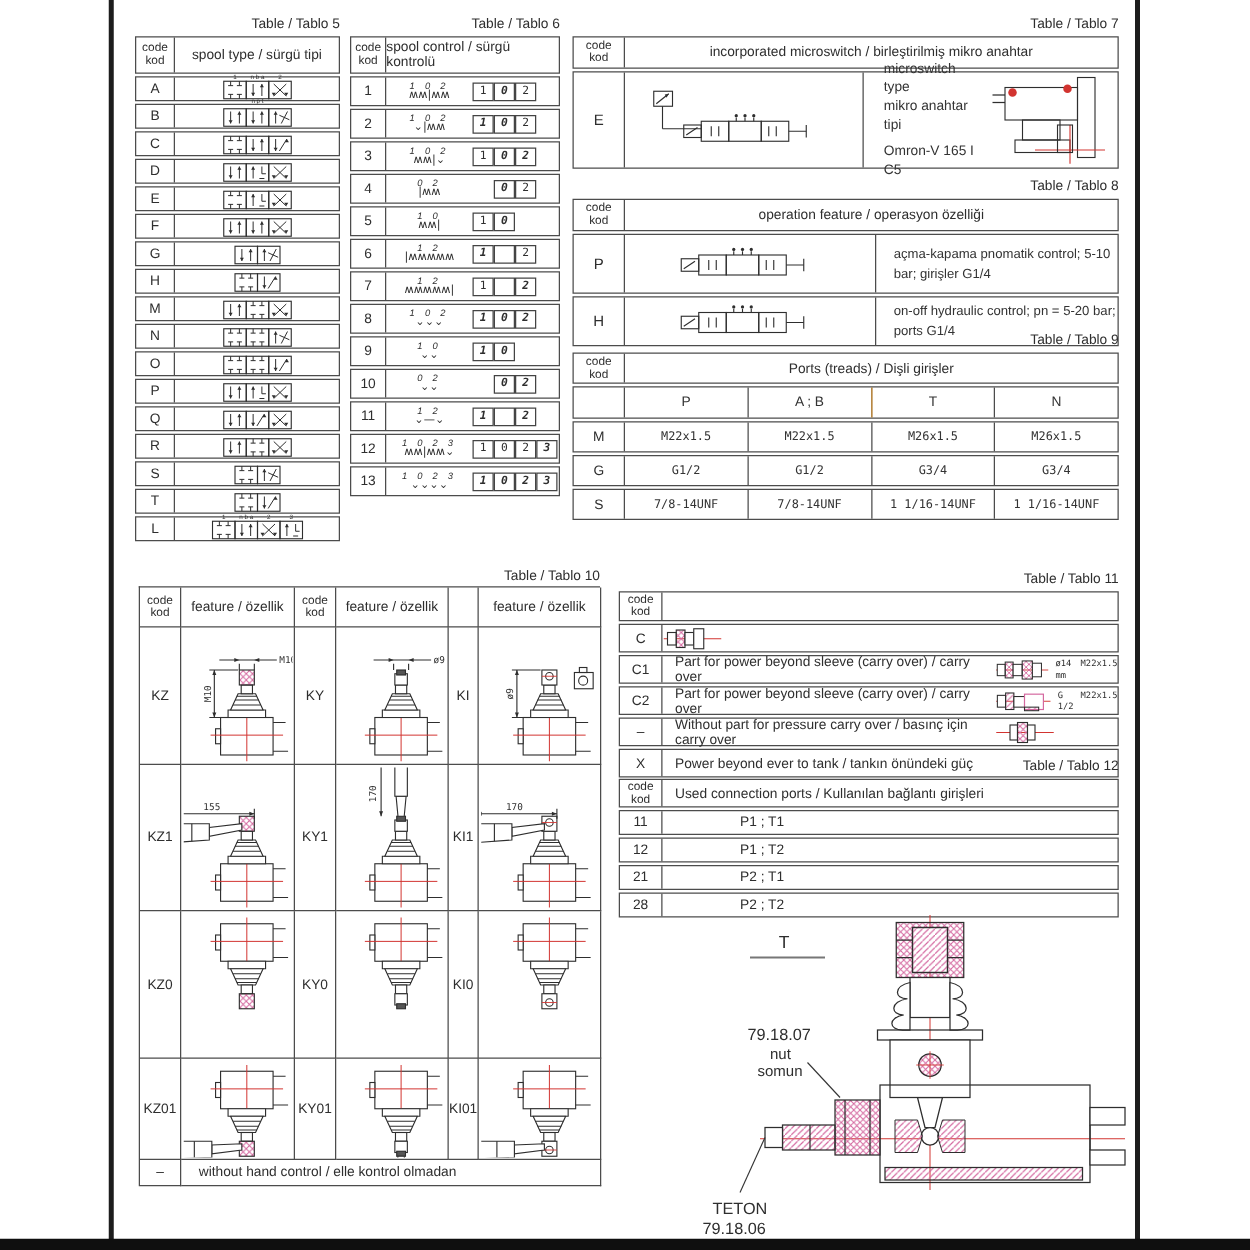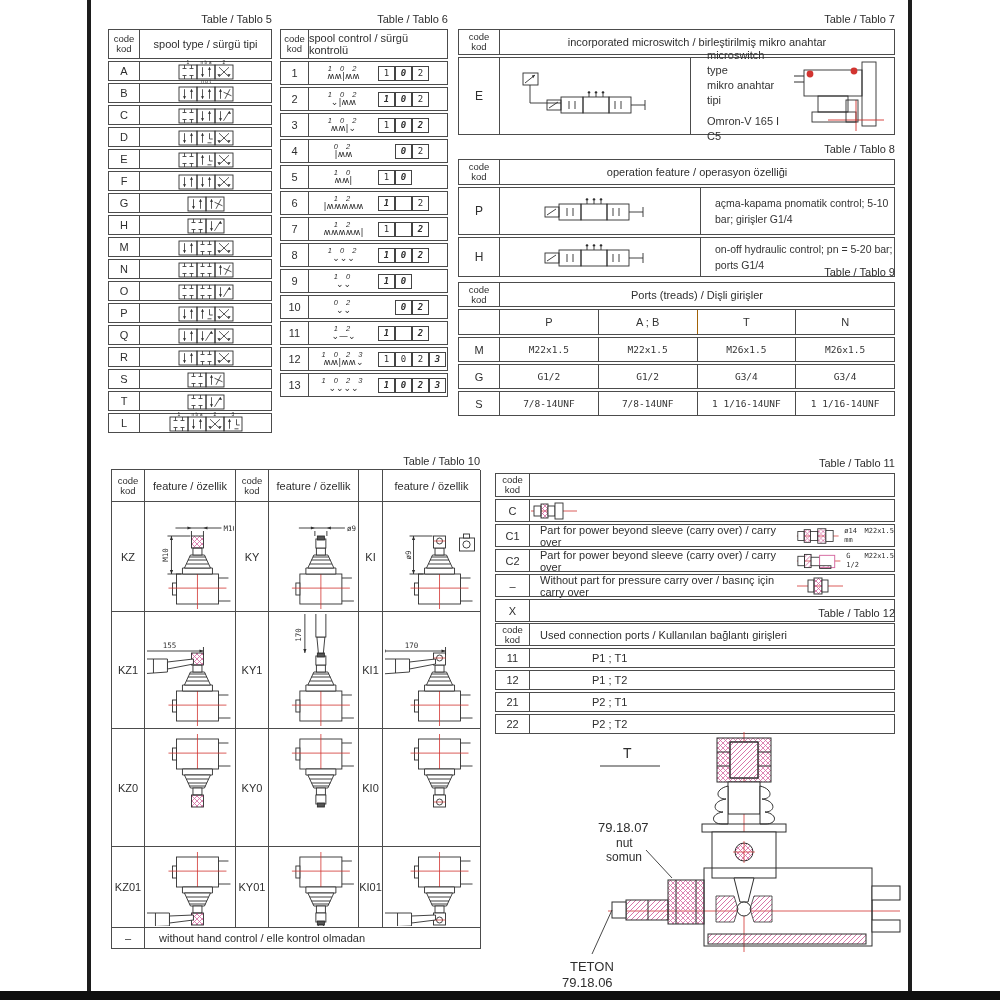--- a/index.html
+++ b/index.html
@@ -1208,20 +1208,21 @@
               <line x1="1" y1="10" x2="47" y2="10" stroke="#d23430" stroke-width="0.8"></line>
               <rect x="12" y="4" width="6" height="12" fill="#fff" stroke="#2e2e2e" stroke-width="0.9"></rect>
               <rect x="18" y="2" width="8" height="16" fill="url(#pxh)" stroke="#2e2e2e" stroke-width="0.9"></rect>
               <rect x="26" y="4" width="6" height="12" fill="#fff" stroke="#2e2e2e" stroke-width="0.9"></rect>
             </svg>
             <div class="iconlab"></div>
           </div>
         </div>
         <div class="grow" style="height:23px">
       <div class="cc" style="width:33px">X</div>
+      <div class="txtc">Power beyond ever to tank / tankın önündeki güç</div>
       <div style="width:98px;display:flex;align-items:center;gap:3px">
             <div class="iconlab"></div>
           </div>
         </div>
       </div>
   </section>
 
   <section style="left:495px;top:607px;width:400px">
     <div class="cap">Table / Tablo 12</div>
     <div id="t12b">
@@ -1238,21 +1239,21 @@
         </div>
         <div class="grow" style="height:20px">
       <div class="cc" style="width:33px">12</div>
       <div class="txtc" style="padding-left:62px">P1 ;  T2</div>
         </div>
         <div class="grow" style="height:20px">
       <div class="cc" style="width:33px">21</div>
       <div class="txtc" style="padding-left:62px">P2 ;  T1</div>
         </div>
         <div class="grow" style="height:20px">
-      <div class="cc" style="width:33px">22</div>
+      <div class="cc" style="width:33px">28</div>
       <div class="txtc" style="padding-left:62px">P2 ;  T2</div>
         </div>
       </div>
   </section>
 
   <section style="left:548px;top:728px;width:360px;height:262px">
     <div id="drawb">
         <svg width="360" height="262" viewBox="0 0 360 262">
           <text x="75" y="30" font-size="14" fill="#2e2e2e" font-family="Liberation Sans,sans-serif">T</text>
           <line x1="52" y1="38" x2="112" y2="38" stroke="#777" stroke-width="1.6"></line>

